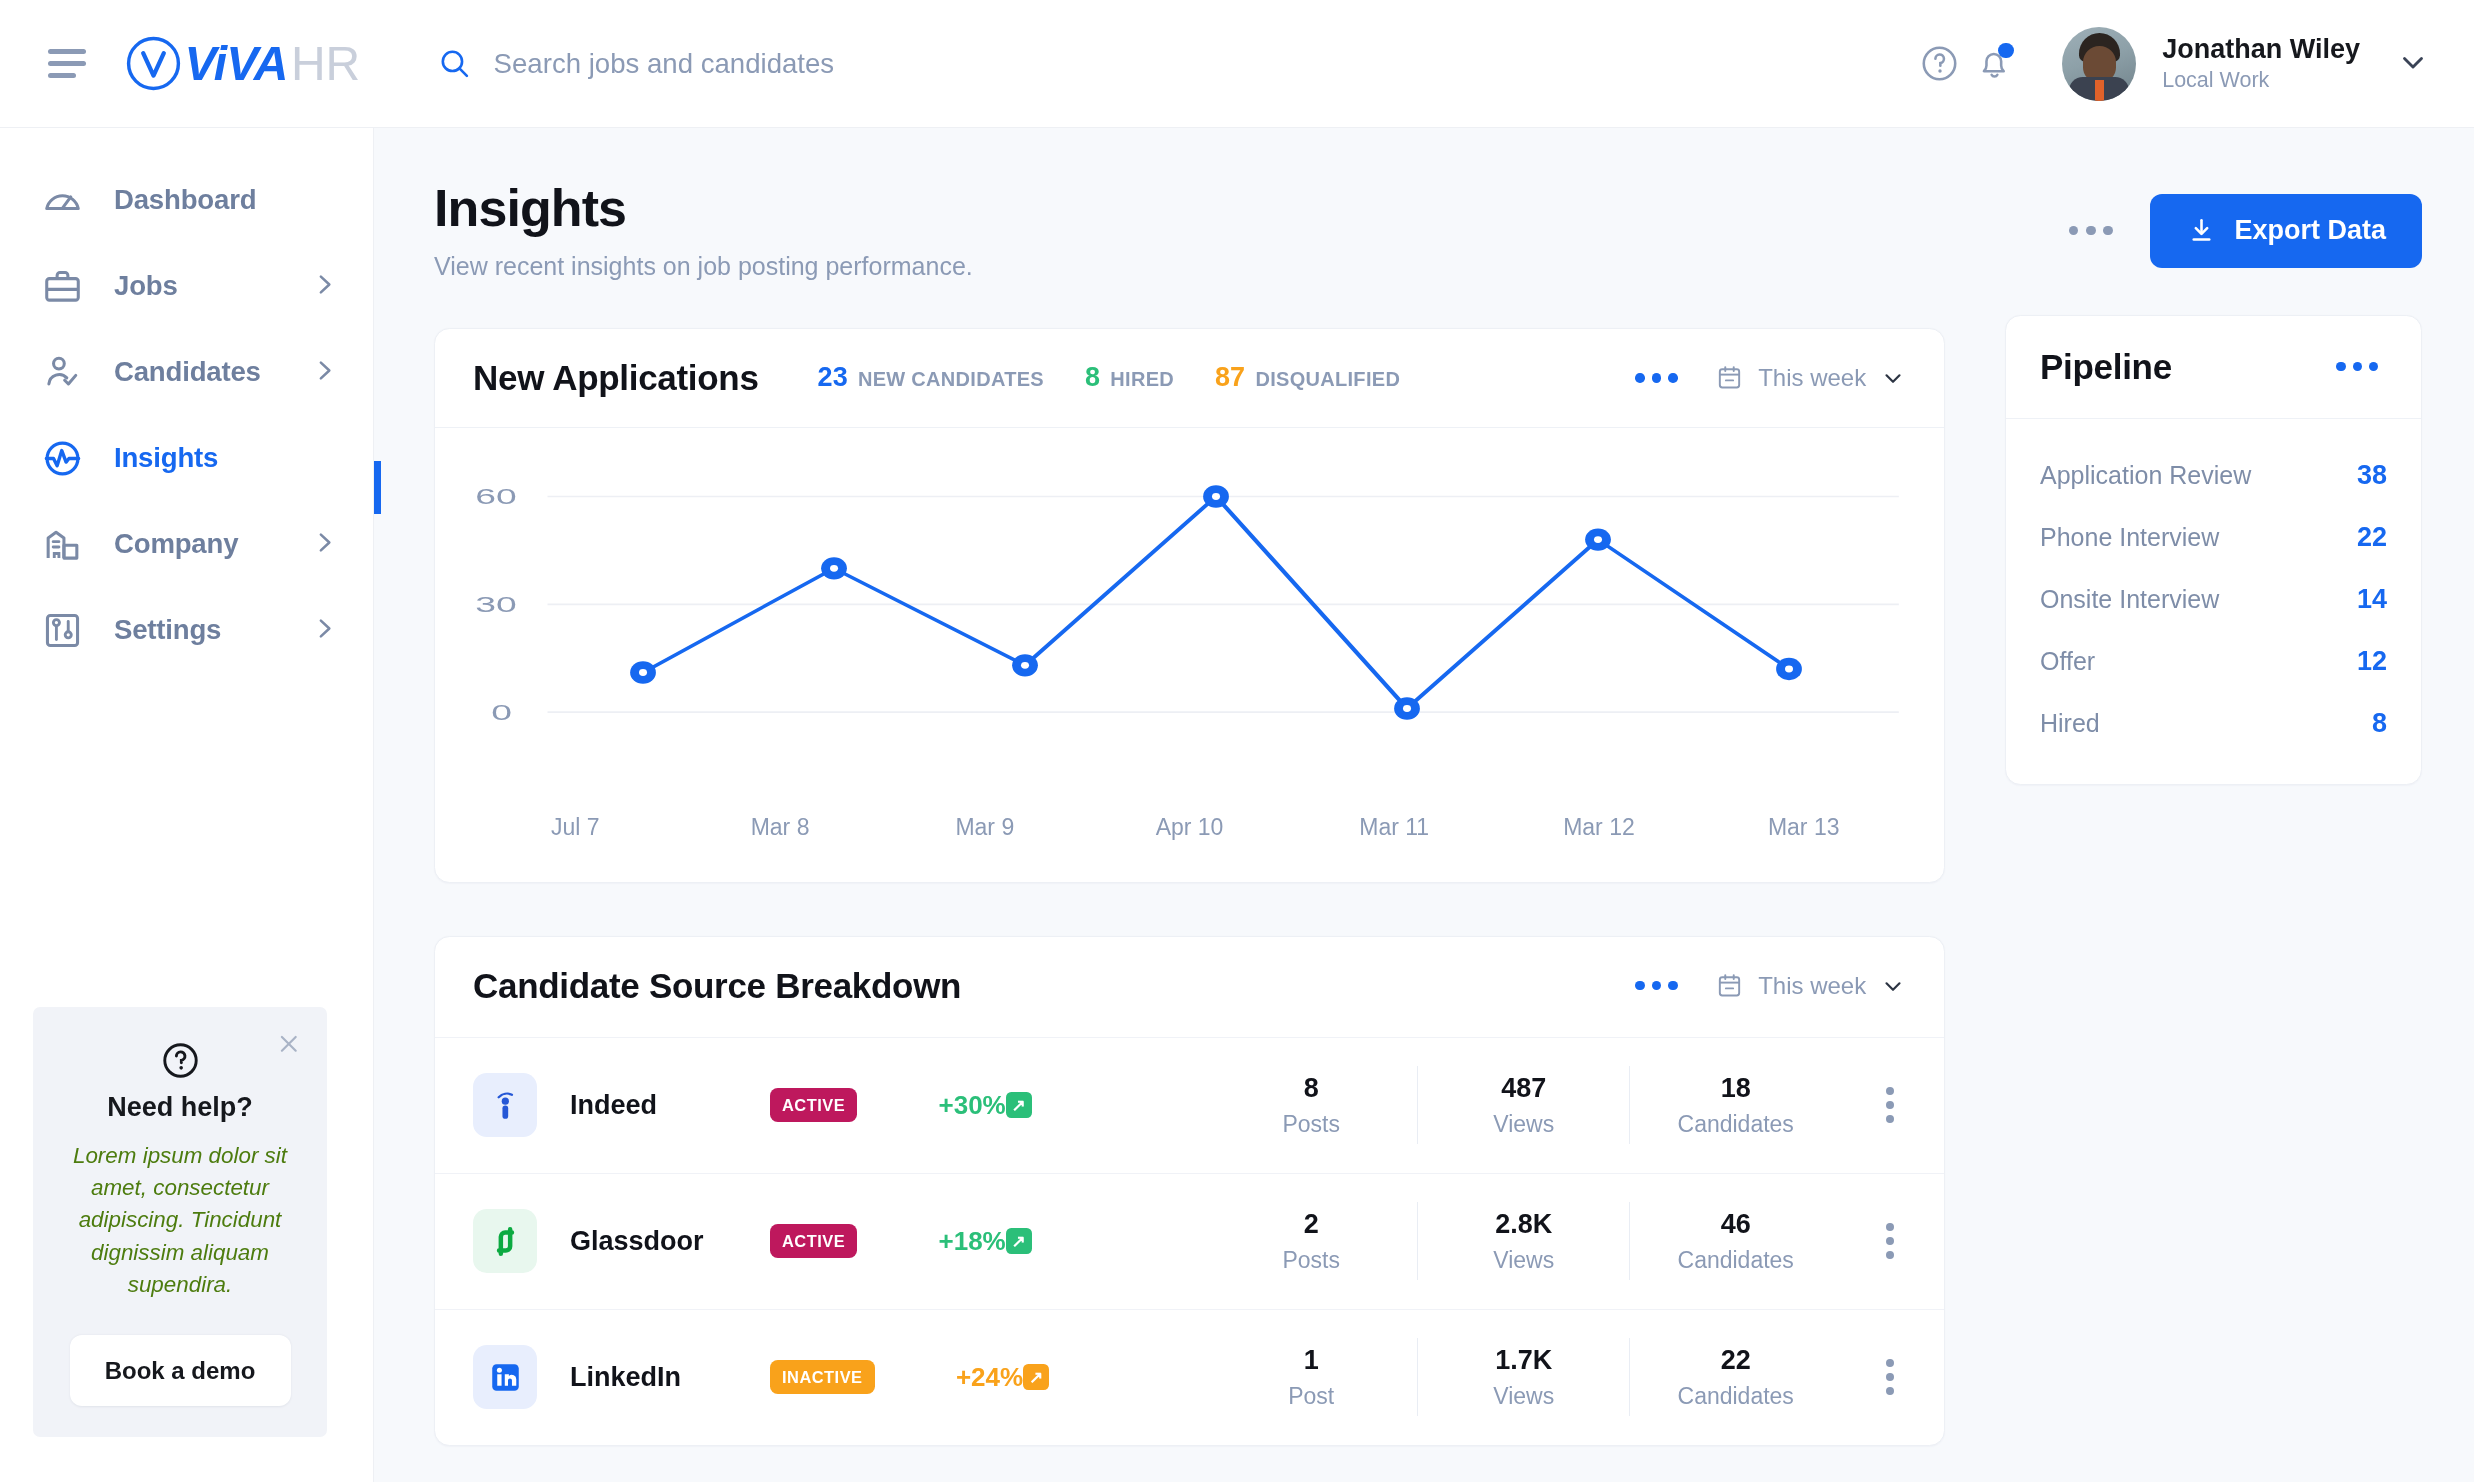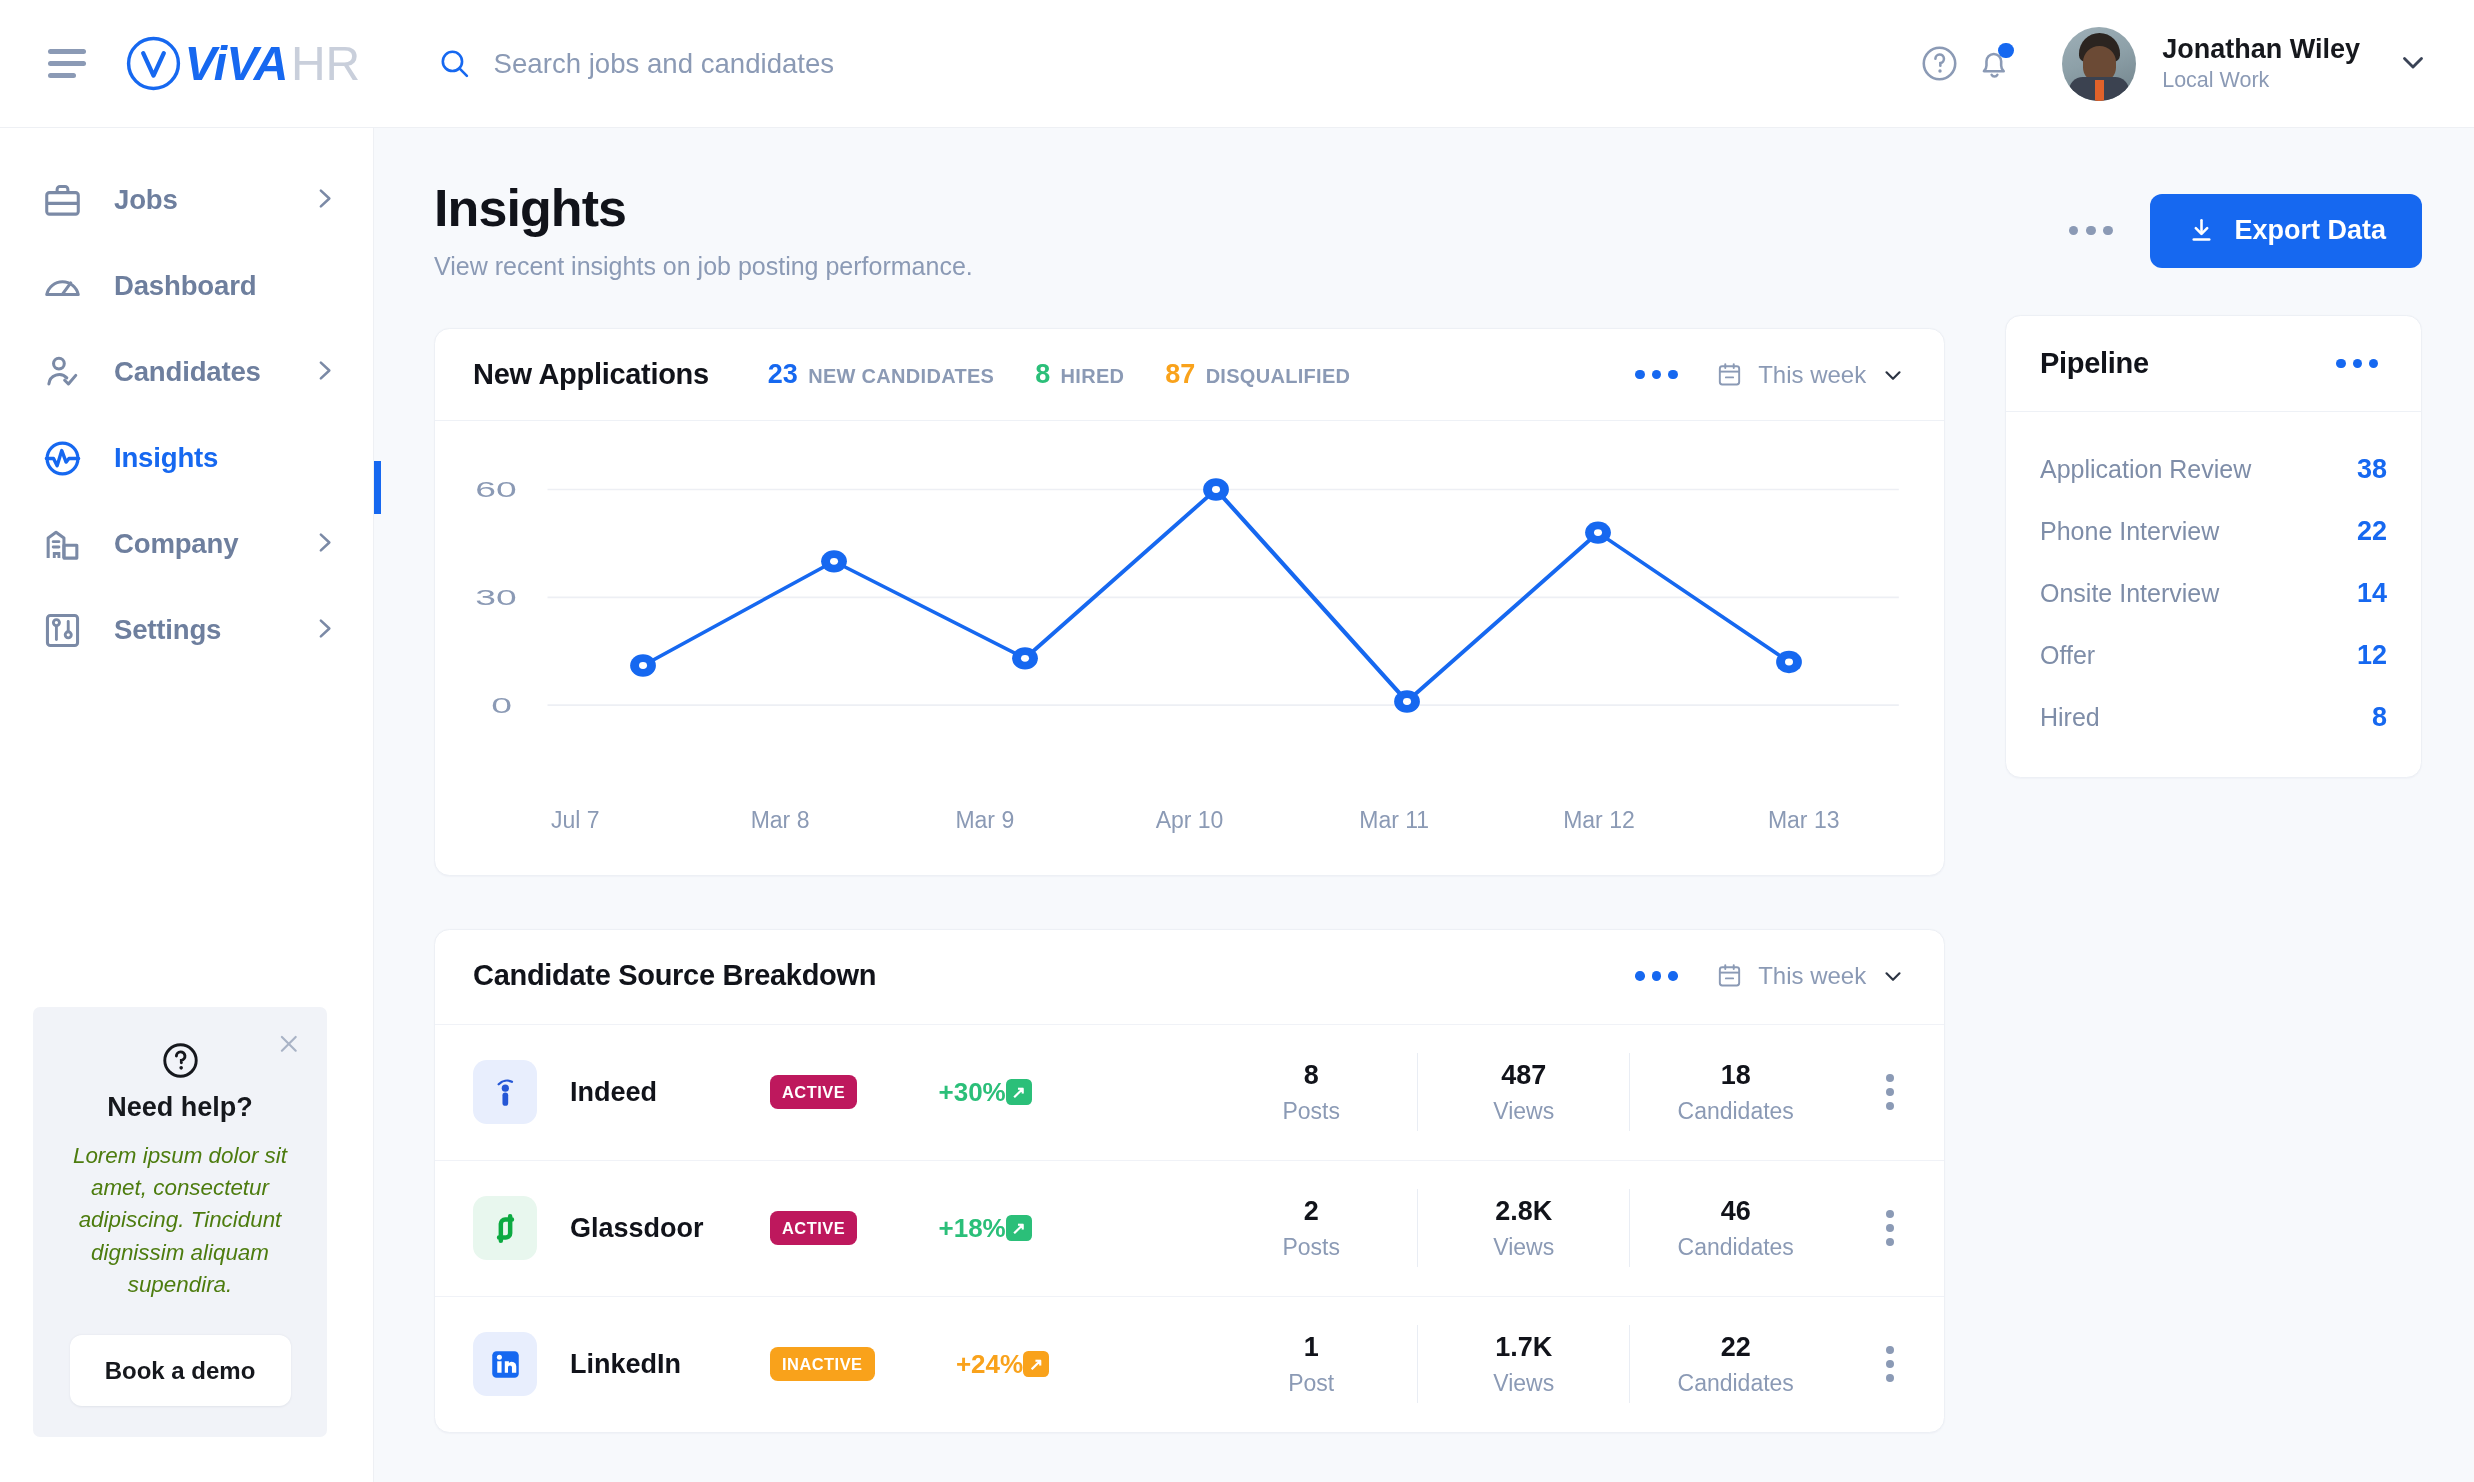--- a/index.html
+++ b/index.html
@@ -108,21 +108,21 @@
   .dots-btn i { width: 9.5px; height: 9.5px; border-radius: 50%; background: #8b9ab5; display:block; }
   .export-btn {
     background: #1668f0; color: #fff; border-radius: 12px; height: 74px;
     display: flex; align-items: center; gap: 17px; padding: 0 36px;
     font-size: 27px; font-weight: 700; cursor: pointer; border: none;
     font-family: "Liberation Sans", sans-serif;
   }
 
   .card { background:#fff; border-radius: 15.5px; border: 1.7px solid #edf0f5; box-shadow: 0 0.9px 1.7px rgba(25,40,80,.03); }
   .card-head { display:flex; align-items:center; padding: 29px 38px; }
-  .card-title { font-size: 29px; font-weight: 700; color: #11131a; letter-spacing: -0.3px; }
+  .card-title { font-size: 35px; font-weight: 700; color: #11131a; letter-spacing: -0.3px; }
   .kpis { display: flex; align-items: baseline; gap: 41px; margin-left: 59px; }
   .kpi { display:flex; align-items: baseline; gap: 10.3px; }
   .kpi b { font-size: 27px; font-weight: 700; }
   .kpi span { font-size: 20px; font-weight: 700; color: #8b9ab5; letter-spacing: 0.3px; }
   .card-tools { margin-left:auto; display:flex; align-items:center; gap: 29px; }
   .range-pick { display:flex; align-items:center; gap: 13.8px; cursor:pointer; font-size: 24px; color: #8b9ab5; font-weight: 400; }
 
   
   .chart-wrap { border-top: 1.7px solid #eef1f6; padding: 34px 38px 29px; }
   .chart { position: relative; width: 100%; height: 338px; }
@@ -221,41 +221,41 @@
     </div>
   </div>
 
   <div class="body">
 
     <div class="sidebar">
 
       <div class="nav-item">
         <span class="nav-ico">
           <svg width="43" height="43" viewBox="0 0 24 24">
+            <path d="M3.2 16.5a9 9 0 0 1 17.6 0z" fill="none" stroke="#7b8aa6" stroke-width="1.7" stroke-linejoin="round"></path>
+            <line x1="12" y1="16.3" x2="16.6" y2="10" stroke="#7b8aa6" stroke-width="1.7" stroke-linecap="round"></line>
+          </svg>
+        </span>
+        <span class="nav-label">Dashboard</span>
+      </div>
+
+      <div class="nav-item">
+        <span class="nav-ico">
+          <svg width="43" height="43" viewBox="0 0 24 24">
             <rect x="3.2" y="7.6" width="17.6" height="12" rx="1.5" fill="none" stroke="#7b8aa6" stroke-width="1.7"></rect>
             <path d="M9 7.6V5.8a1.6 1.6 0 0 1 1.6-1.6h2.8A1.6 1.6 0 0 1 15 5.8v1.8" fill="none" stroke="#7b8aa6" stroke-width="1.7"></path>
             <line x1="3.2" y1="13.6" x2="20.8" y2="13.6" stroke="#7b8aa6" stroke-width="1.7"></line>
           </svg>
         </span>
         <span class="nav-label">Jobs</span>
         <span class="nav-chev">
           <svg width="29" height="29" viewBox="0 0 24 24">
               <path d="M9 5.5 L16 12 L9 18.5" fill="none" stroke="#7b8aa6" stroke-width="2.1" stroke-linecap="round" stroke-linejoin="round"></path>
             </svg>
         </span>
-      </div>
-
-      <div class="nav-item">
-        <span class="nav-ico">
-          <svg width="43" height="43" viewBox="0 0 24 24">
-            <path d="M3.2 16.5a9 9 0 0 1 17.6 0z" fill="none" stroke="#7b8aa6" stroke-width="1.7" stroke-linejoin="round"></path>
-            <line x1="12" y1="16.3" x2="16.6" y2="10" stroke="#7b8aa6" stroke-width="1.7" stroke-linecap="round"></line>
-          </svg>
-        </span>
-        <span class="nav-label">Dashboard</span>
       </div>
 
       <div class="nav-item">
         <span class="nav-ico">
           <svg width="43" height="43" viewBox="0 0 24 24">
             <circle cx="10" cy="7" r="3" fill="none" stroke="#7b8aa6" stroke-width="1.7"></circle>
             <path d="M4.4 18.4a5.8 5.8 0 0 1 10-3.4" fill="none" stroke="#7b8aa6" stroke-width="1.7" stroke-linecap="round"></path>
             <path d="M13.2 16.3 L15.3 18.4 L19.4 13.6" fill="none" stroke="#7b8aa6" stroke-width="1.7" stroke-linecap="round" stroke-linejoin="round"></path>
           </svg>
         </span>

